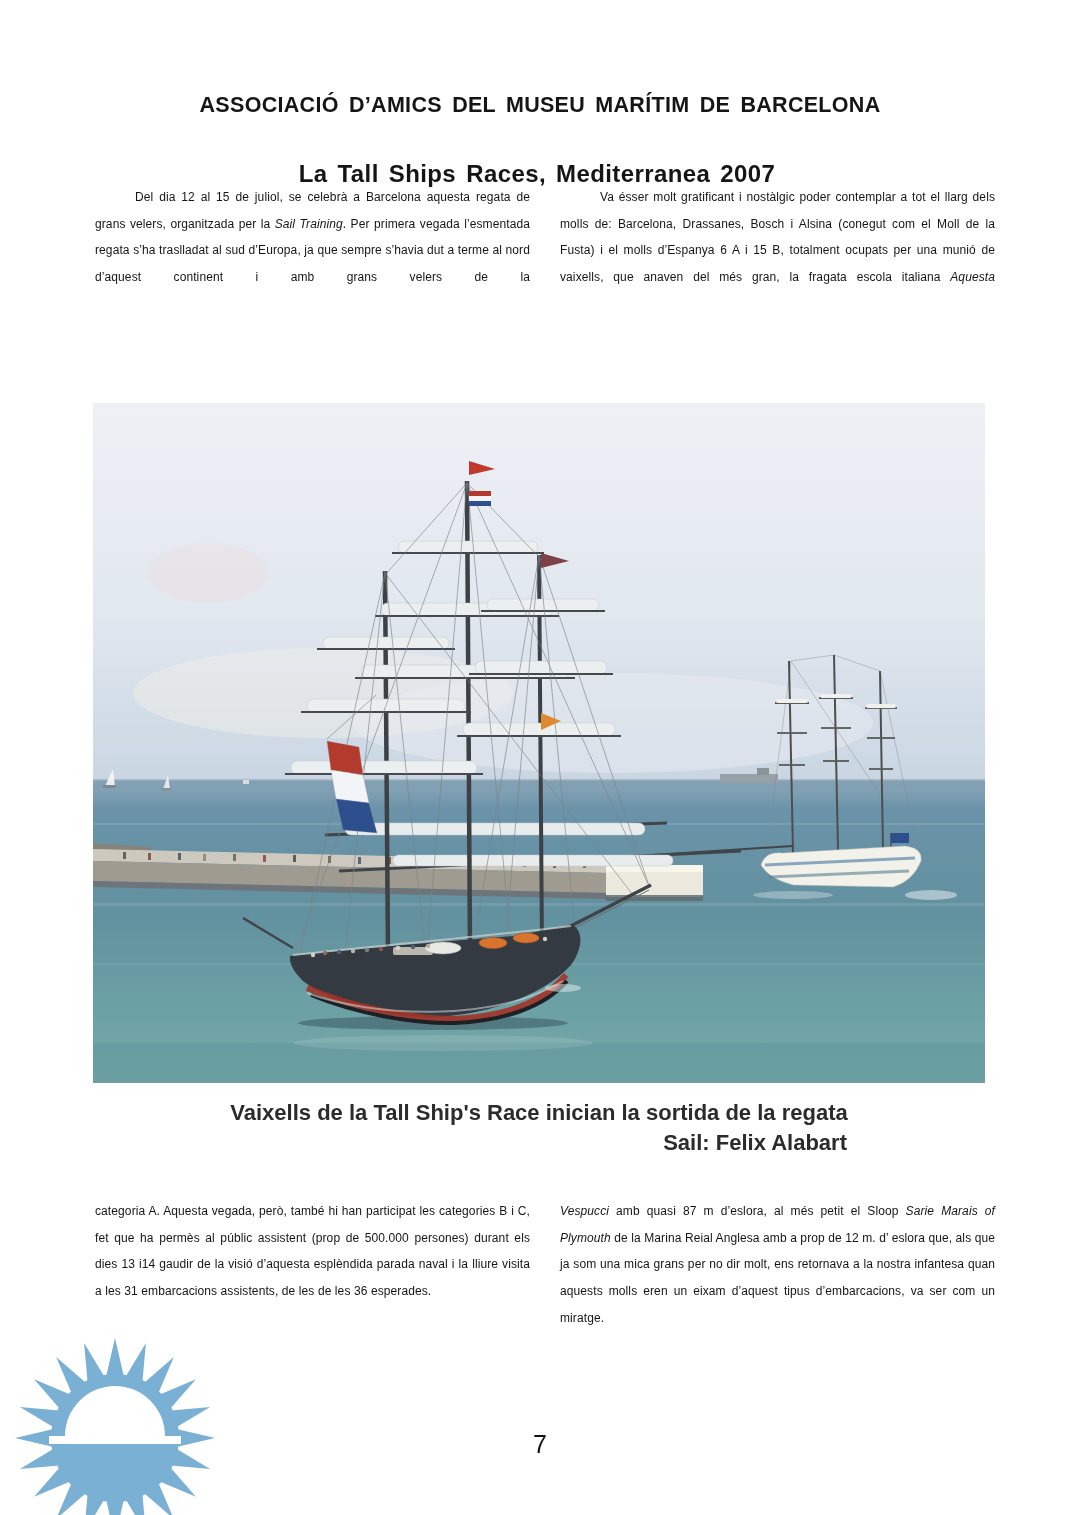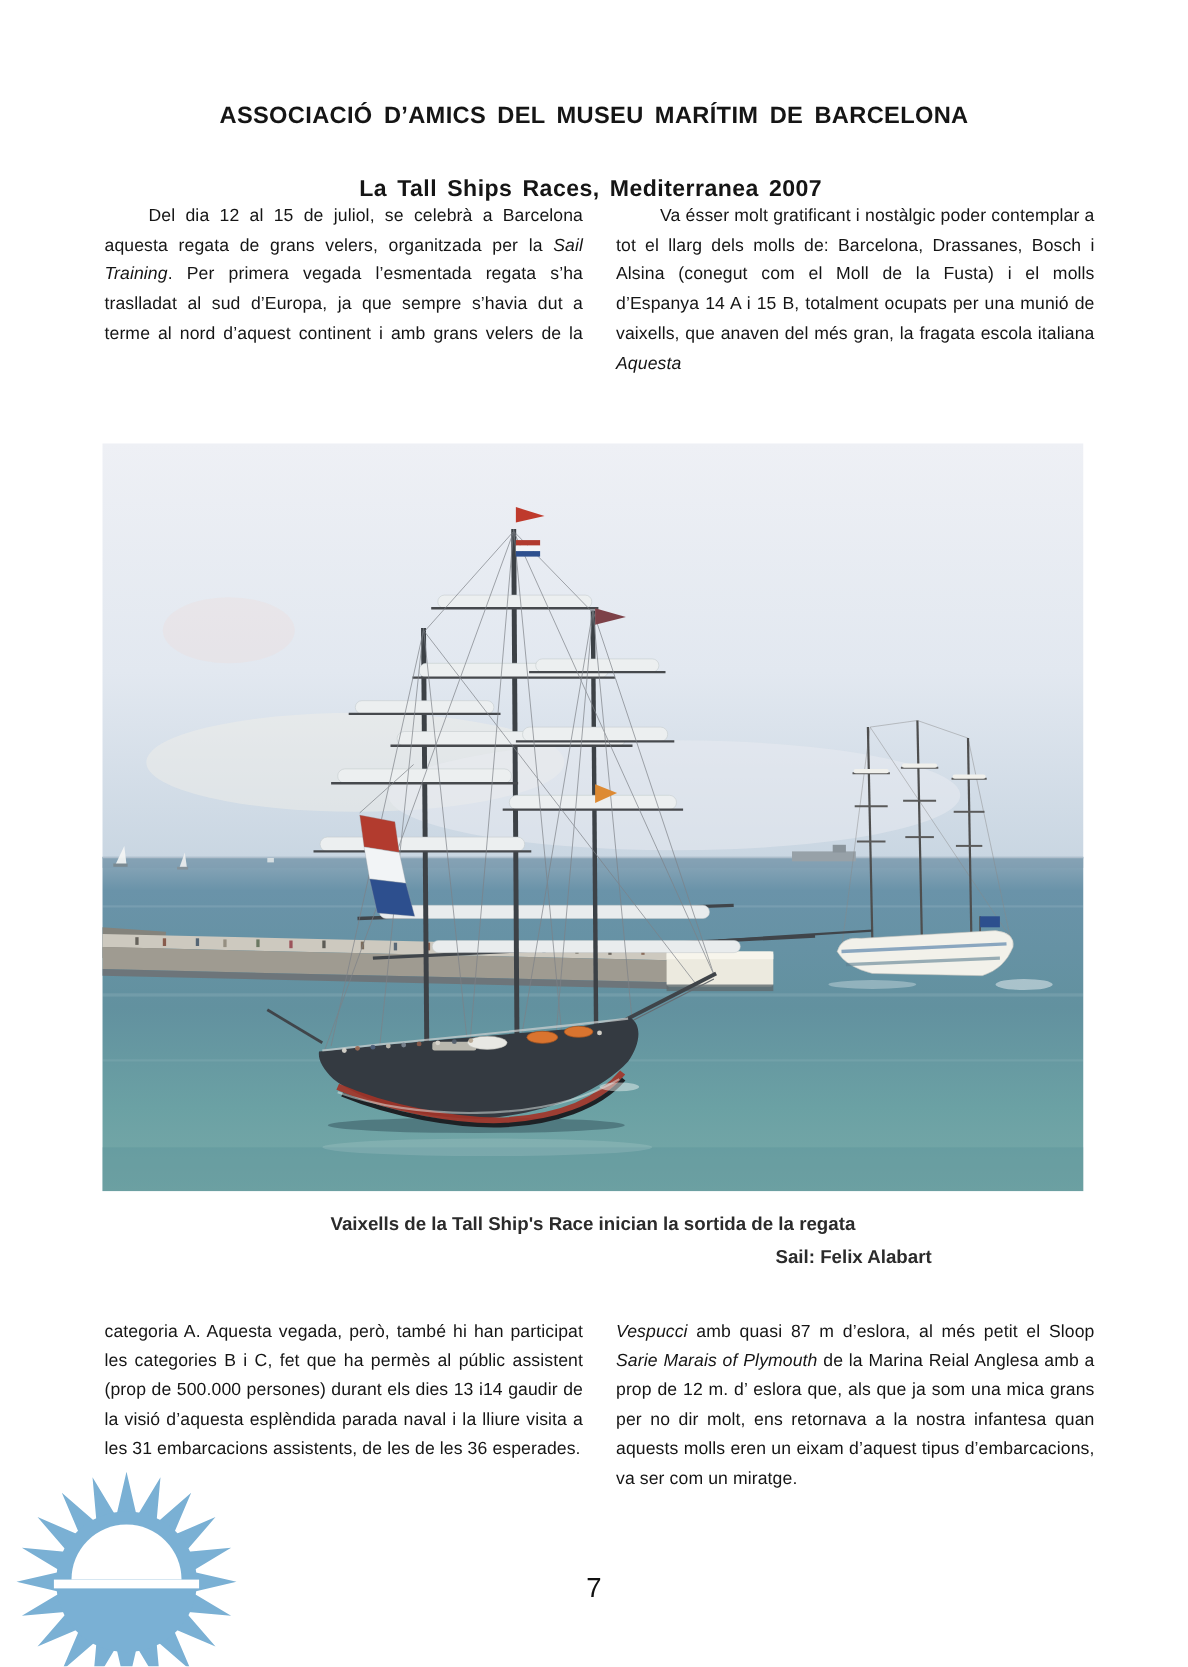--- a/index.html
+++ b/index.html
@@ -7,38 +7,38 @@
     position:relative; width:1080px; height:1515px; margin:0 auto;
     background:#ffffff; overflow:hidden;
     font-family:"Liberation Sans", sans-serif; color:#151515;
   }
   .title {
     position:absolute; left:0; right:0; top:79px; text-align:center;
     font-size:21.5px; font-weight:bold; letter-spacing:0.3px; word-spacing:4px;
   }
   .subtitle {
     position:absolute; left:0; right:6px; top:132px; text-align:center;
-    font-size:21px; font-weight:bold; letter-spacing:0.4px; word-spacing:3px;margin-top:28px;
+    font-size:24px; font-weight:bold; letter-spacing:0.4px; word-spacing:3px;margin-top:28px;
   }
   .cols { position:absolute; left:95px; width:900px; display:flex; gap:30px; z-index:3; }
   .cols-top { top:184px; }
   .cols-bottom { top:1198px; }
   .col {
-    width:435px; margin:0; font-size:16px; line-height:26.7px;
+    width:435px; margin:0; font-size:12px; line-height:26.7px;
     text-align:justify; letter-spacing:0.1px;
   }
   .col.indent { text-indent:40px; }
   .col.flush { text-align-last:justify; }
   .it { font-style:italic; }
   .photo {
     position:absolute; left:93px; top:403px; width:892px; height:680px; z-index:1;
   }
   .photo svg { display:block; width:892px; height:680px; }
   .caption-block { position:absolute; left:93px; top:1098px; width:892px; z-index:1;
-    font-size:17px; font-weight:bold; color:#2b2b2b; line-height:30px; }
+    font-size:22px; font-weight:bold; color:#2b2b2b; line-height:30px; }
   .caption-line1 { text-align:center; }
   .caption-line2 { text-align:right; padding-right:138px; }
   .watermark { position:absolute; left:0; top:0; width:1080px; height:1515px; z-index:2; pointer-events:none; }
   .wm-sun { position:absolute; left:5px; top:1328px; width:220px; height:220px; }
   .wm-text-wrap { position:absolute; left:214px; top:1346px; width:860px; height:135px; }
   .wm-text-wrap span {
     position:absolute; left:0; top:0; display:block; white-space:nowrap;
     font-family:"DejaVu Serif", serif; font-weight:bold;
     font-size:130px; line-height:135px; letter-spacing:-5px;
     transform:scaleX(0.74); transform-origin:left top;
@@ -66,21 +66,21 @@
 </head>
 <body>
 
 <div class="page">
 
   <h1 class="title">ASSOCIACIÓ D’AMICS DEL MUSEU MARÍTIM DE BARCELONA</h1>
   <h2 class="subtitle">La Tall Ships Races, Mediterranea 2007</h2>
 
   <div class="cols cols-top">
     <p class="col indent flush"><span>Del dia 12 al 15 de juliol, se celebrà a Barcelona aquesta regata de grans velers, organitzada per la </span><span class="it">Sail Training</span><span>. Per primera vegada l’esmentada regata s’ha traslladat al sud d’Europa, ja que sempre s’havia dut a terme al nord d’aquest continent i amb grans velers de la</span></p>
-    <p class="col indent flush"><span>Va ésser molt gratificant i nostàlgic poder contemplar a tot el llarg dels molls de: Barcelona, Drassanes, Bosch i Alsina (conegut com el Moll de la Fusta) i el molls d’Espanya 14 A i 15 B, totalment ocupats per una munió de vaixells, que anaven del més gran, la fragata escola italiana </span><span class="it">Aquesta</span></p>
+    <p class="col indent flush"><span>Va ésser molt gratificant i nostàlgic poder contemplar a tot el llarg dels molls de: Barcelona, Drassanes, Bosch i Alsina (conegut com el Moll de la Fusta) i el molls d’Espanya 6 A i 15 B, totalment ocupats per una munió de vaixells, que anaven del més gran, la fragata escola italiana </span><span class="it">Aquesta</span></p>
   </div>
 
   <figure class="photo" style="margin:0;">
     <svg viewBox="0 0 892 680">
       <defs>
         <linearGradient id="skyG" x1="0" y1="0" x2="0" y2="1">
           <stop offset="0" stop-color="#eef0f5"></stop>
           <stop offset="0.55" stop-color="#e2e8f0"></stop>
           <stop offset="1" stop-color="#c9d6e2"></stop>
         </linearGradient>

